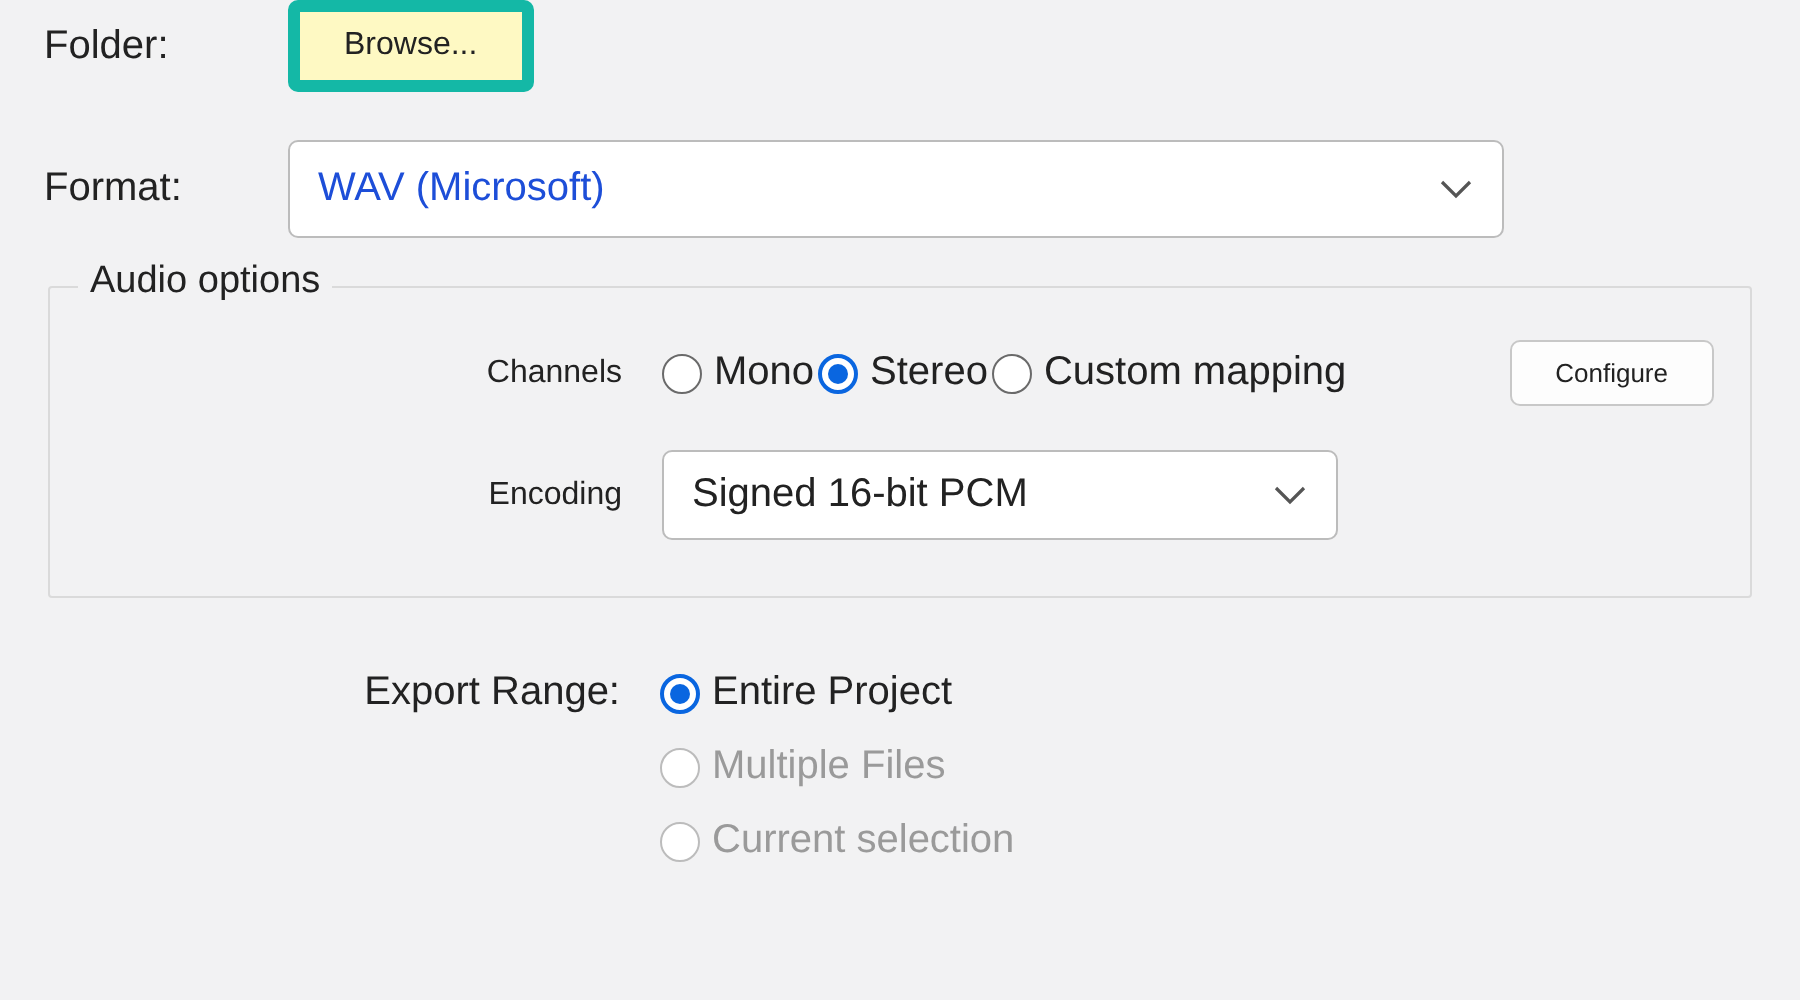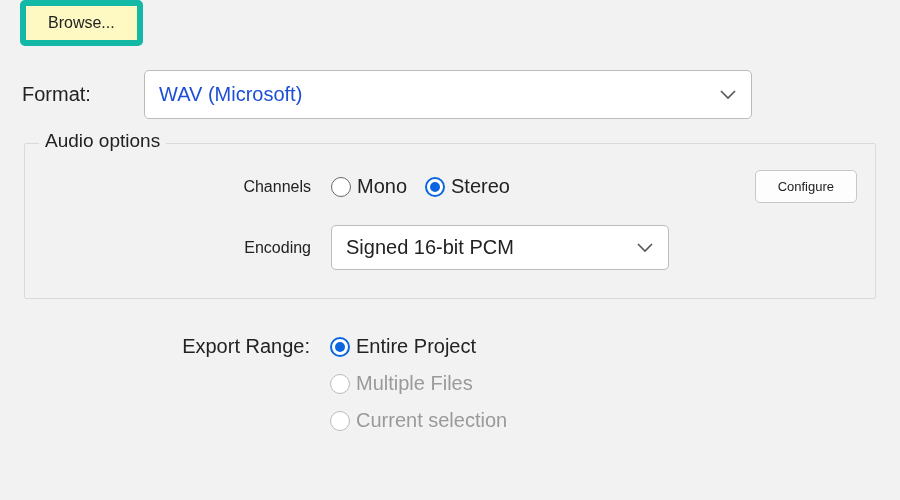--- a/index.html
+++ b/index.html
@@ -114,21 +114,21 @@
       text-align: right;
       padding-right: 20px;
       font-size: 16px;
       color: #222;
     }
 
     
     .radio-group {
       display: flex;
       align-items: center;
-      gap: 18px;
+      gap: 2px;
     }
     .radio {
       display: flex;
       align-items: center;
       gap: 6px;
       font-size: 20px;
       color: #222;
       cursor: pointer;
     }
     .radio.disabled {
@@ -205,20 +205,21 @@
     .export-indent {
       width: 310px;
     }
   </style>
 </head>
 <body>
 
 <div class="container">
 
   <div class="row">
+    <div class="row-label">Folder:</div>
     <button class="browse-btn">Browse...</button>
   </div>
 
   <div class="row">
     <div class="row-label">Format:</div>
     <div class="format-select-wrap">
       <div class="format-select">WAV (Microsoft)</div>
       <span class="chev">
         <svg width="16" height="10" viewBox="0 0 16 10">
             <path d="M1 1 L8 8 L15 1" fill="none" stroke="#555" stroke-width="1.6"></path>
@@ -236,20 +237,24 @@
         <div class="radio">
           <span class="radio-circle"></span>
           <span>Mono</span>
         </div>
         <div class="radio selected">
           <span class="radio-circle">
               <span class="radio-dot"></span>
             </span>
           <span>Stereo</span>
         </div>
+        <div class="radio">
+          <span class="radio-circle"></span>
+          <span>Custom mapping</span>
+        </div>
       </div>
       <button class="configure-btn">Configure</button>
     </div>
 
 
     <div class="opt-row">
       <div class="opt-label">Encoding</div>
       <div class="small-select-wrap">
         <div class="small-select">Signed 16-bit PCM</div>
         <span class="chev">

